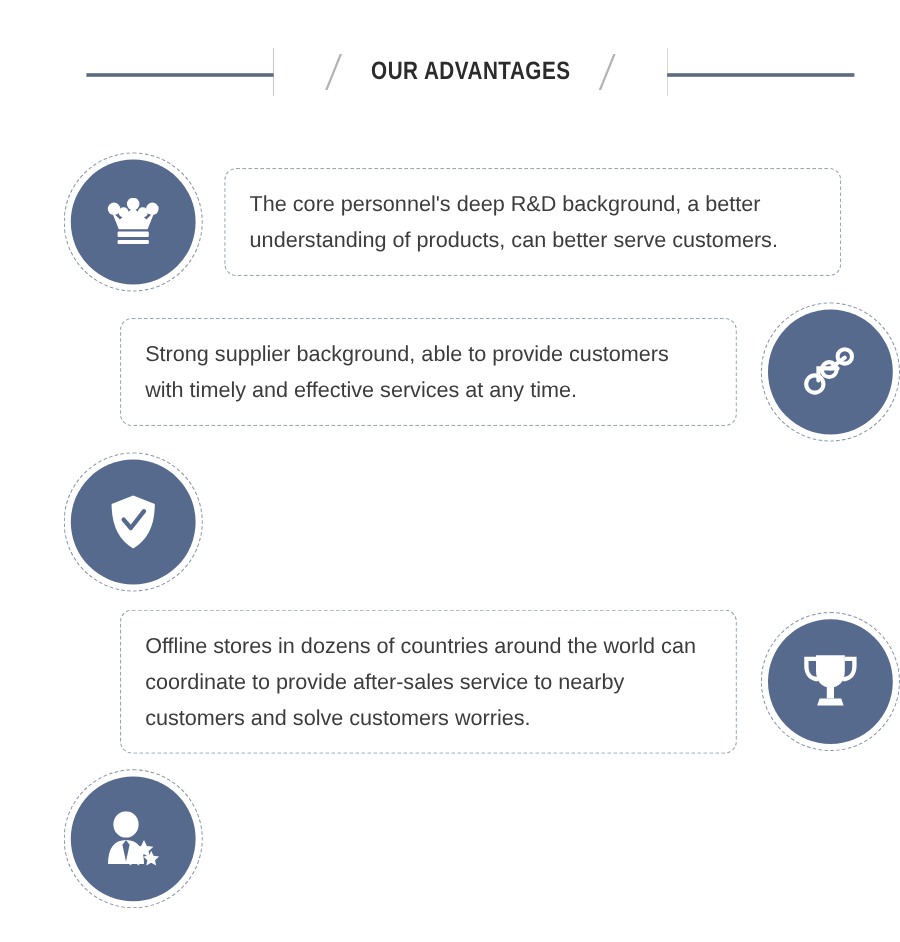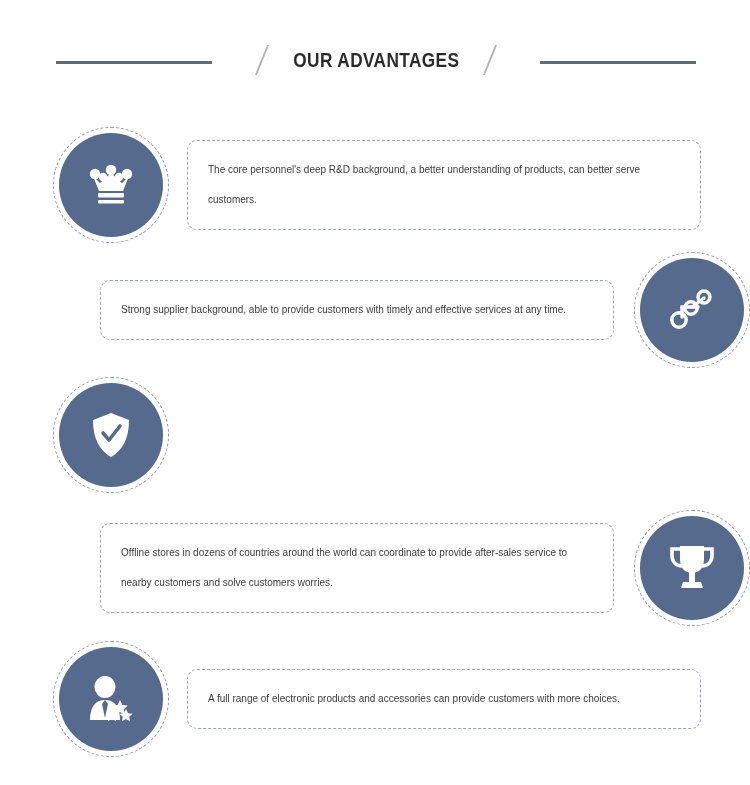--- a/index.html
+++ b/index.html
@@ -12,21 +12,21 @@
     height: 785px;
     background: #ffffff;
     font-family: "Liberation Sans", sans-serif;
     overflow: hidden;
     position: relative;
   }
 
   
   .header {
     position: absolute;
-    left: 0;
+    left: 16px;
     top: 0;
     width: 674px;
     height: 120px;
   }
   .hdr-rule {
     position: absolute;
     top: 61px;
     height: 3px;
     background: #5d6b7d;
   }
@@ -124,21 +124,21 @@
   }
   .badge-inner svg { display: block; }
 
   
   .bubble {
     border: 1px dashed #9aa5b5;
     border-radius: 10px;
     box-sizing: border-box;
     padding: 14px 20px;
     color: #3c3c3c;
-    font-size: 10px;
+    font-size: 18px;
     line-height: 30px;
     background: #ffffff;
   }
   .row.icon-left  .bubble { margin-left: 18px;  width: 514px; }
   .row.icon-right .bubble { margin-right: 20px; width: 514px; padding-left: 20px; }
 
   
   .row-1 { height: 130px; }
   .row-2 { height: 120px; }
   .row-3 { height: 130px; }
@@ -228,16 +228,15 @@
         <svg width="50" height="46" viewBox="0 0 50 46" aria-hidden="true">
           <ellipse cx="19" cy="11" rx="10.5" ry="11" fill="#fff"></ellipse>
           <path d="M19 24 C9 24 4 31 4 44 H34 C34 31 29 24 19 24 Z" fill="#fff"></path>
           <path d="M19 24 L16 28 L19 42 L22 28 Z" fill="#566a8e"></path>
           <path d="M34 24 l2.4 5 5.4.6 -4 3.7 1.1 5.3 -4.9-2.7 -4.9 2.7 1.1-5.3 -4-3.7 5.4-.6 Z" fill="#fff"></path>
           <path d="M26 33 l2 4.2 4.6.5 -3.4 3.1 .9 4.5 -4.1-2.3 -4.1 2.3 .9-4.5 -3.4-3.1 4.6-.5 Z" fill="#fff"></path>
           <path d="M40 33 l2 4.2 4.6.5 -3.4 3.1 .9 4.5 -4.1-2.3 -4.1 2.3 .9-4.5 -3.4-3.1 4.6-.5 Z" fill="#fff"></path>
         </svg>
       </div>
     </div>
-    <div class="bubble">A full range of electronic products and accessories can provide customers with more choices.</div>
   </div>
 
 </div>
 
 </body></html>

